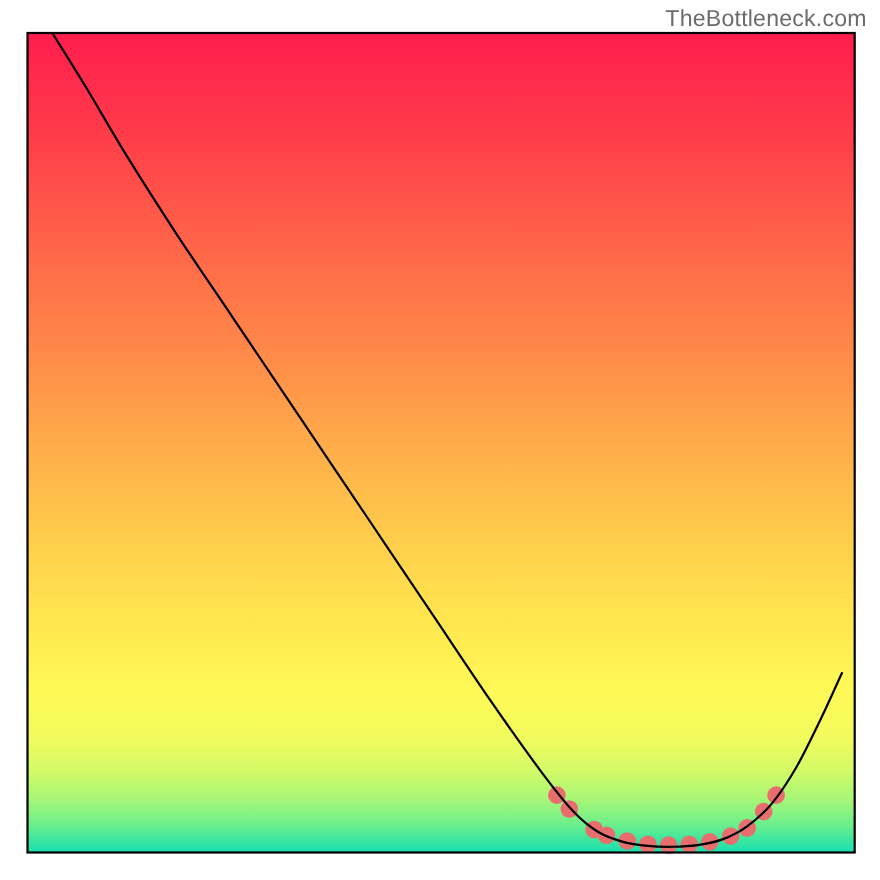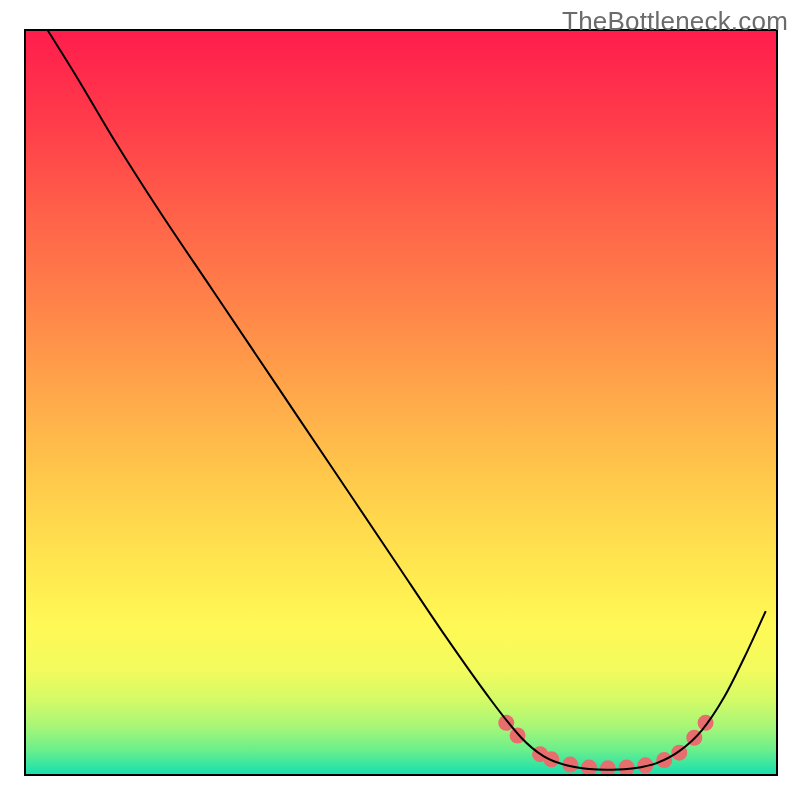--- a/index.html
+++ b/index.html
@@ -14,21 +14,21 @@
   .chart-container {
     position: relative;
     width: 800px;
     height: 800px;
   }
   .watermark {
     position: absolute;
     top: 6px;
     right: 12px;
     color: #6b6b6b;
-    font-size: 26px;
+    font-size: 21px;
     font-weight: 400;
     z-index: 10;
     letter-spacing: 0.2px;
   }
   svg {
     display: block;
   }
 </style>
 </head>
 <body>

